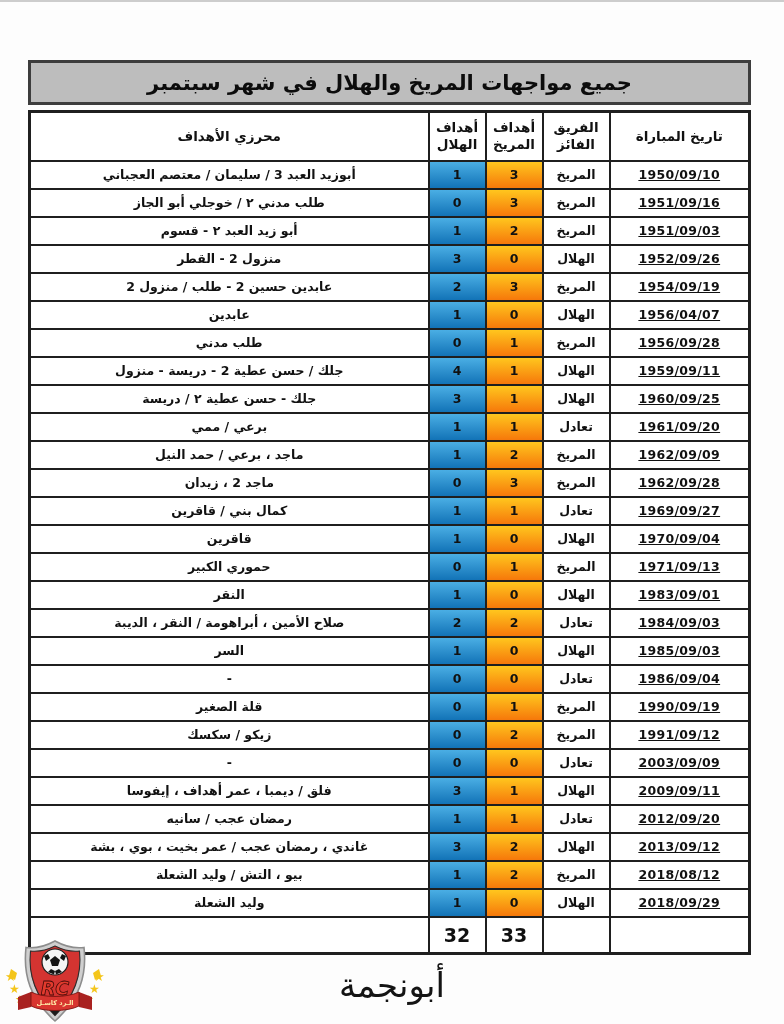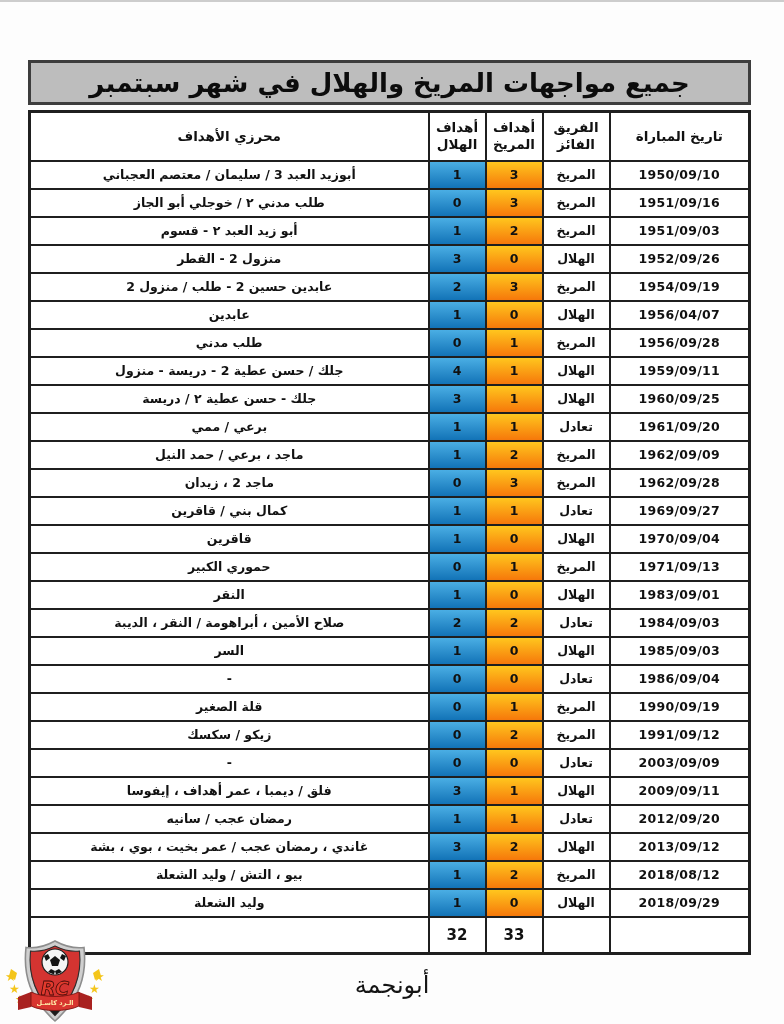--- a/index.html
+++ b/index.html
@@ -11,47 +11,47 @@
   html,body{margin:0;padding:0;}
   body{
     width:784px;height:1024px;background:#fdfdfd;position:relative;
     font-family:"DejaVu Sans", sans-serif;color:#111;overflow:hidden;
   }
   .top-line{position:absolute;top:0;left:0;width:784px;height:2px;background:#cdcdcd;}
   .title-bar{
     position:absolute;left:28px;top:60px;width:723px;height:45px;
     background:var(--title-bg);border:3px solid #3d3d3d;
     display:flex;align-items:center;justify-content:center;
-    font-weight:bold;font-size:26px;color:#0c0c0c;direction:rtl;
+    font-weight:bold;font-size:21px;color:#0c0c0c;direction:rtl;
   }
   table.match-table{
     position:absolute;left:28px;top:110px;width:723px;
     border-collapse:collapse;table-layout:fixed;background:#fff;
     border:3px solid var(--line);
   }
   .match-table th,.match-table td{
     border:2px solid var(--line);text-align:center;vertical-align:middle;
     font-weight:bold;padding:1px 4px;overflow:hidden;
   }
   .match-table thead tr{height:49px;}
   .match-table thead th{font-size:13.5px;line-height:1.25;background:#fff;}
   .match-table tbody tr{height:28px;}
   .match-table tbody td{font-size:12.5px;}
-  td.date-cell{font-size:13.5px;letter-spacing:.3px;}
+  td.date-cell{font-size:13.5px;letter-spacing:.3px;text-decoration:underline;}
   td.winner-cell{font-size:13px;border-radius:11px;}
   td.goal-cell{font-size:14px;}
   th.merrikh,td.merrikh{background:linear-gradient(180deg,var(--merrikh-top),var(--merrikh-bottom));}
   th.hilal,td.hilal{background:linear-gradient(180deg,var(--hilal-top),var(--hilal-bottom));text-align:center;}
   .match-table tfoot tr{height:37px;}
-  .match-table tfoot td{font-size:15px;background:#fff;}
+  .match-table tfoot td{font-size:19px;background:#fff;}
   td.scorers-cell{font-size:12.5px;}
   .signature{
     position:absolute;left:292px;top:956px;width:200px;height:58px;
     display:flex;align-items:center;justify-content:center;
-    font-size:24px;color:#141414;direction:rtl;font-weight:normal;
+    font-size:34px;color:#141414;direction:rtl;font-weight:normal;
   }
   .club-logo{position:absolute;left:3px;top:939px;width:104px;height:85px;}
 </style>
 </head>
 <body>
 
 <div class="top-line"></div>
 
 <div class="title-bar">جميع مواجهات المريخ والهلال في شهر سبتمبر</div>
 

